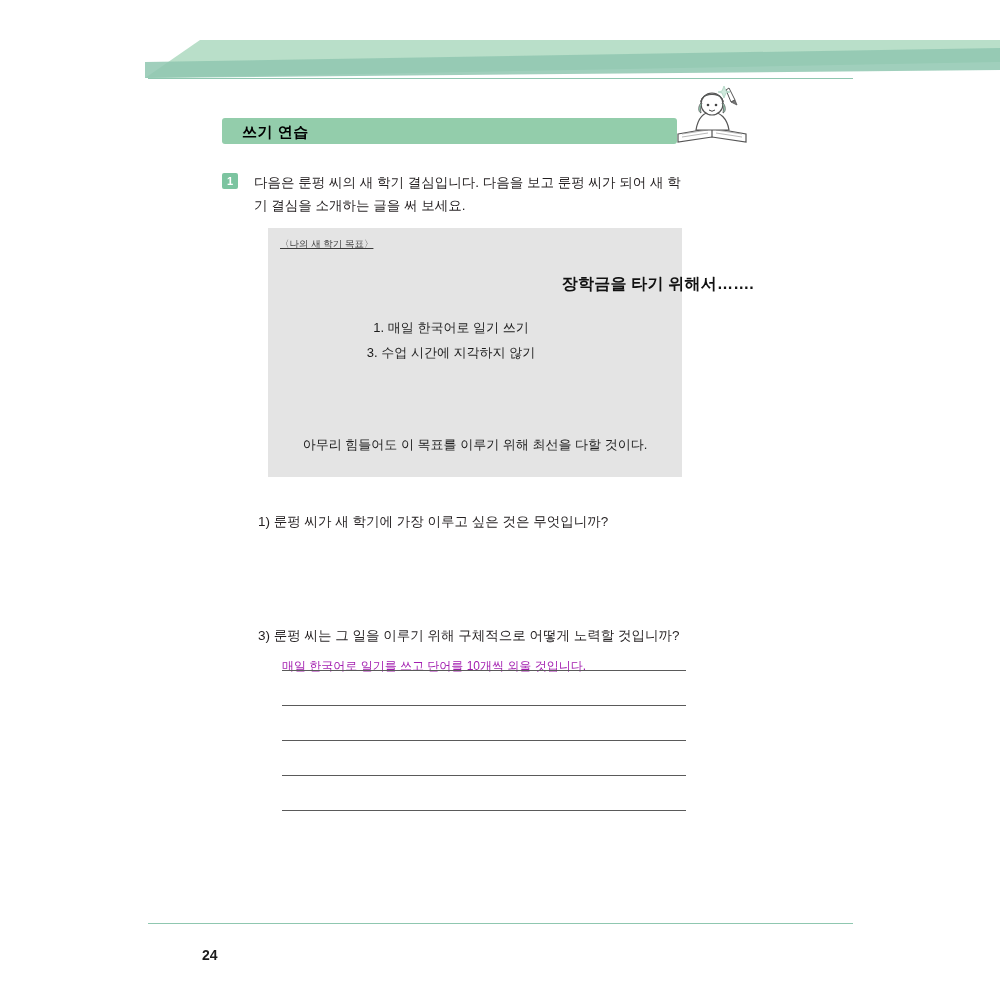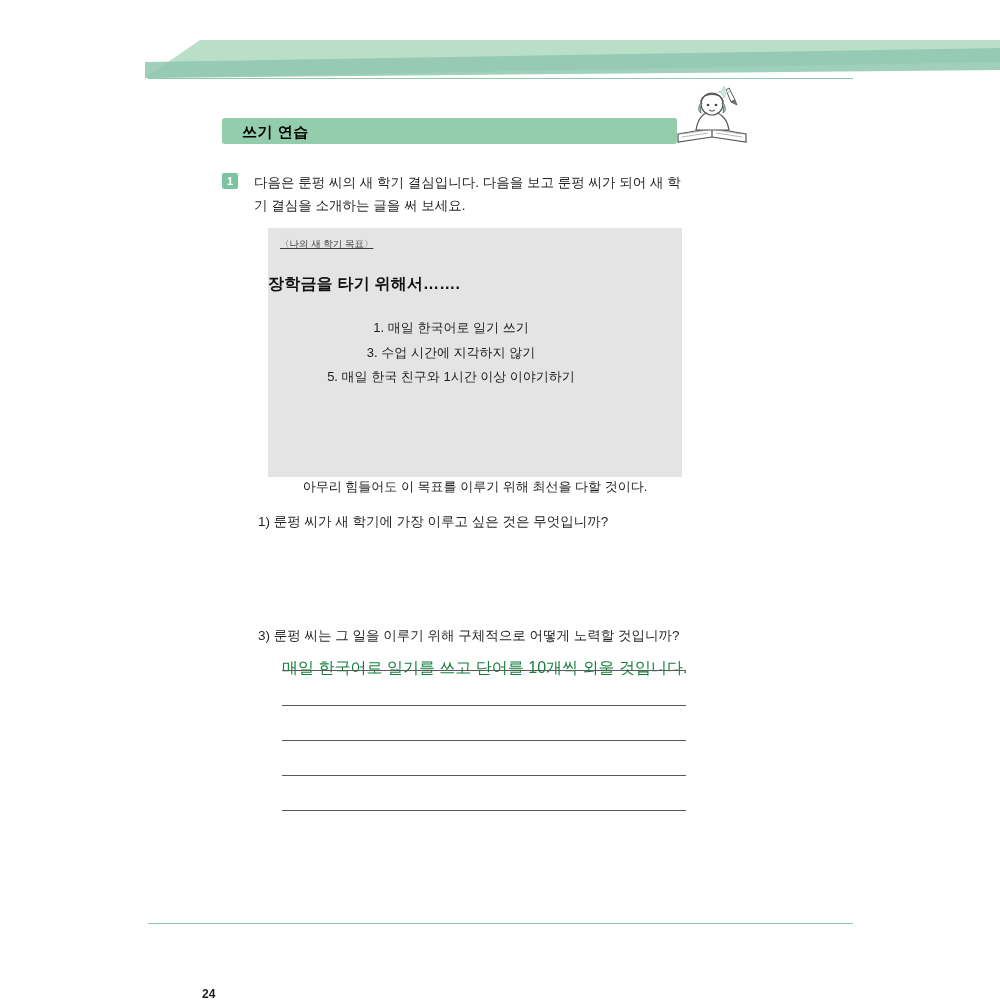--- a/index.html
+++ b/index.html
@@ -110,21 +110,21 @@
     top: 10px;
     font-size: 9.5px;
     color: #3b3b3b;
     text-decoration: underline;
   }
   .memo-title {
     position: absolute;
     left: 0;
     top: 46px;
     width: 486px;
-    text-align: left;
+    text-align: right;
     font-size: 16px;
     font-weight: bold;
     color: #111;
     letter-spacing: 0.2px;
   }
   .memo-list {
     position: absolute;
     left: 0;
     top: 88px;
     width: 366px;
@@ -134,38 +134,37 @@
     color: #1c1c1c;
   }
   .memo-footer {
     position: absolute;
     left: 0;
     top: 208px;
     width: 414px;
     text-align: center;
     font-size: 13px;
     color: #1c1c1c;
-    margin-top: 42px;
   }
 
   
   .subq {
     position: absolute;
     font-size: 13.5px;
     color: #231f20;
   }
   .subq-1 { left: 258px; top: 513px; }
   .subq-2 { left: 258px; top: 627px; }
 
   .answer-text {
     position: absolute;
     left: 282px;
     top: 658px;
-    font-size: 16px;
-    color: #15803d;
+    font-size: 12px;
+    color: #a21caf;
   }
 
   .rule {
     position: absolute;
     left: 282px;
     width: 404px;
     height: 1px;
     background: #5a5a5a;
   }
 
@@ -175,24 +174,23 @@
     left: 148px;
     top: 923px;
     width: 705px;
     height: 1px;
     background: #8fc7b0;
   }
   .page-number {
     position: absolute;
     left: 202px;
     top: 947px;
-    font-size: 12px;
+    font-size: 14px;
     font-weight: bold;
     color: #1c1c1c;
-    margin-top: 40px;
   }
 </style>
 </head>
 <body>
 
 <div class="page">
 
   <svg class="top-deco" viewBox="0 0 1000 50" preserveAspectRatio="none">
     <polygon points="200,0 1000,0 1000,22 145,38" fill="#b9dfc9"></polygon>
     <polygon points="145,22 1000,8 1000,30 145,38" fill="#8fc7b0" opacity="0.85"></polygon>
@@ -228,21 +226,20 @@
 
   <div class="q-number">1</div>
   <div class="q-text">다음은 룬펑 씨의 새 학기 결심입니다. 다음을 보고 룬펑 씨가 되어 새 학기 결심을 소개하는 글을 써 보세요.</div>
 
   <div class="memo">
     <div class="memo-caption">〈나의 새 학기 목표〉</div>
     <div class="memo-title">장학금을 타기 위해서…….</div>
     <div class="memo-list">
       <div>1. 매일 한국어로 일기 쓰기</div>
       <div>3. 수업 시간에 지각하지 않기</div>
-      <div>5. 매일 한국 친구와 1시간 이상 이야기하기</div>
     </div>
     <div class="memo-footer">아무리 힘들어도 이 목표를 이루기 위해 최선을 다할 것이다.</div>
   </div>
 
   <div class="subq subq-1">1) 룬펑 씨가 새 학기에 가장 이루고 싶은 것은 무엇입니까?</div>
 
   <div class="subq subq-2">3) 룬펑 씨는 그 일을 이루기 위해 구체적으로 어떻게 노력할 것입니까?</div>
   <div class="answer-text">매일 한국어로 일기를 쓰고 단어를 10개씩 외울 것입니다.</div>
 
   <div class="rule" style="top:670px"></div>

